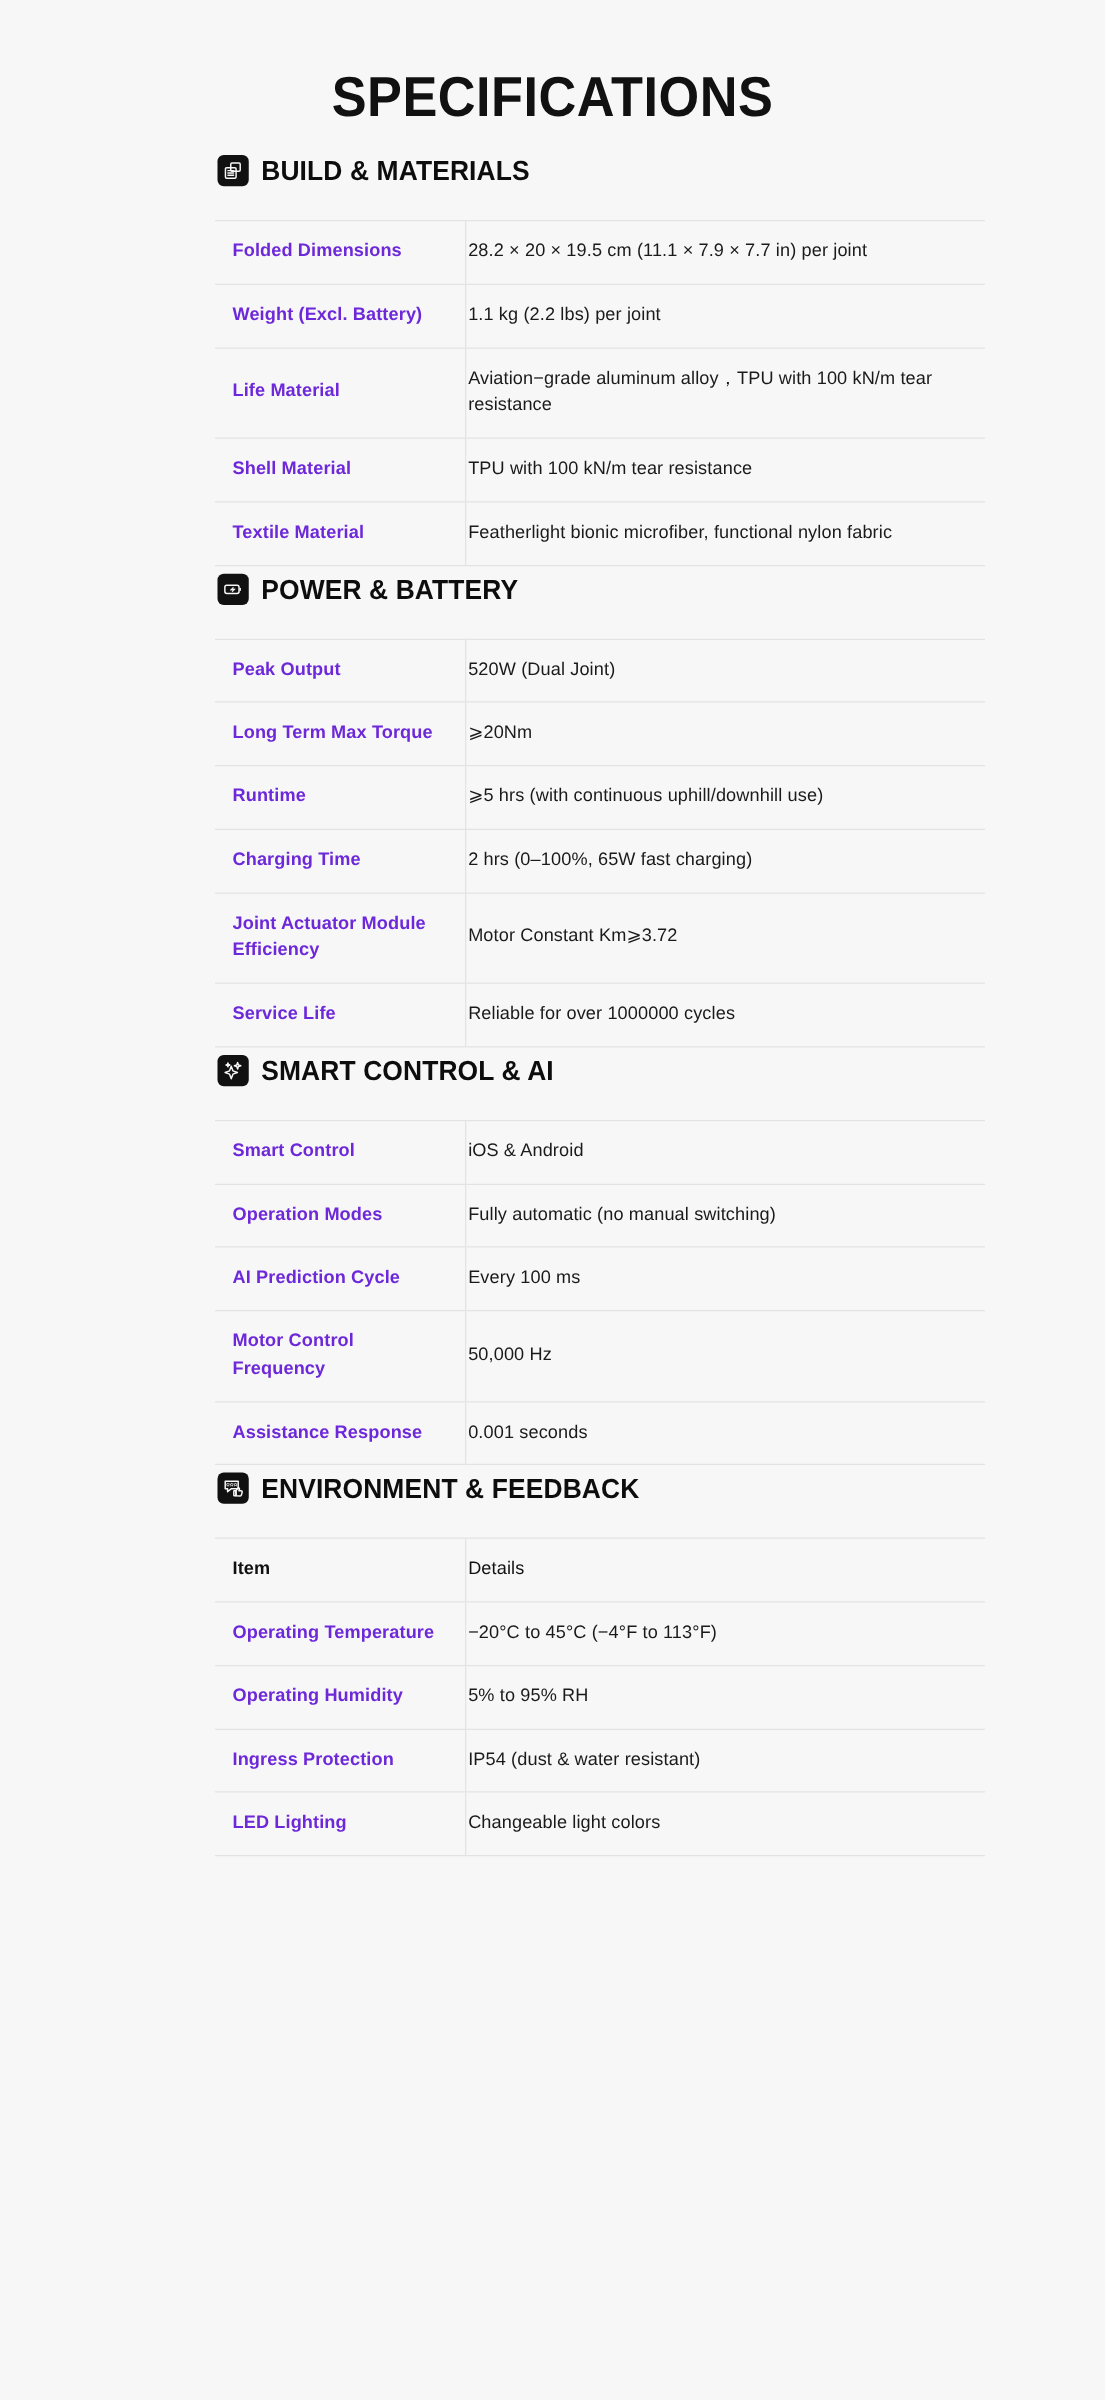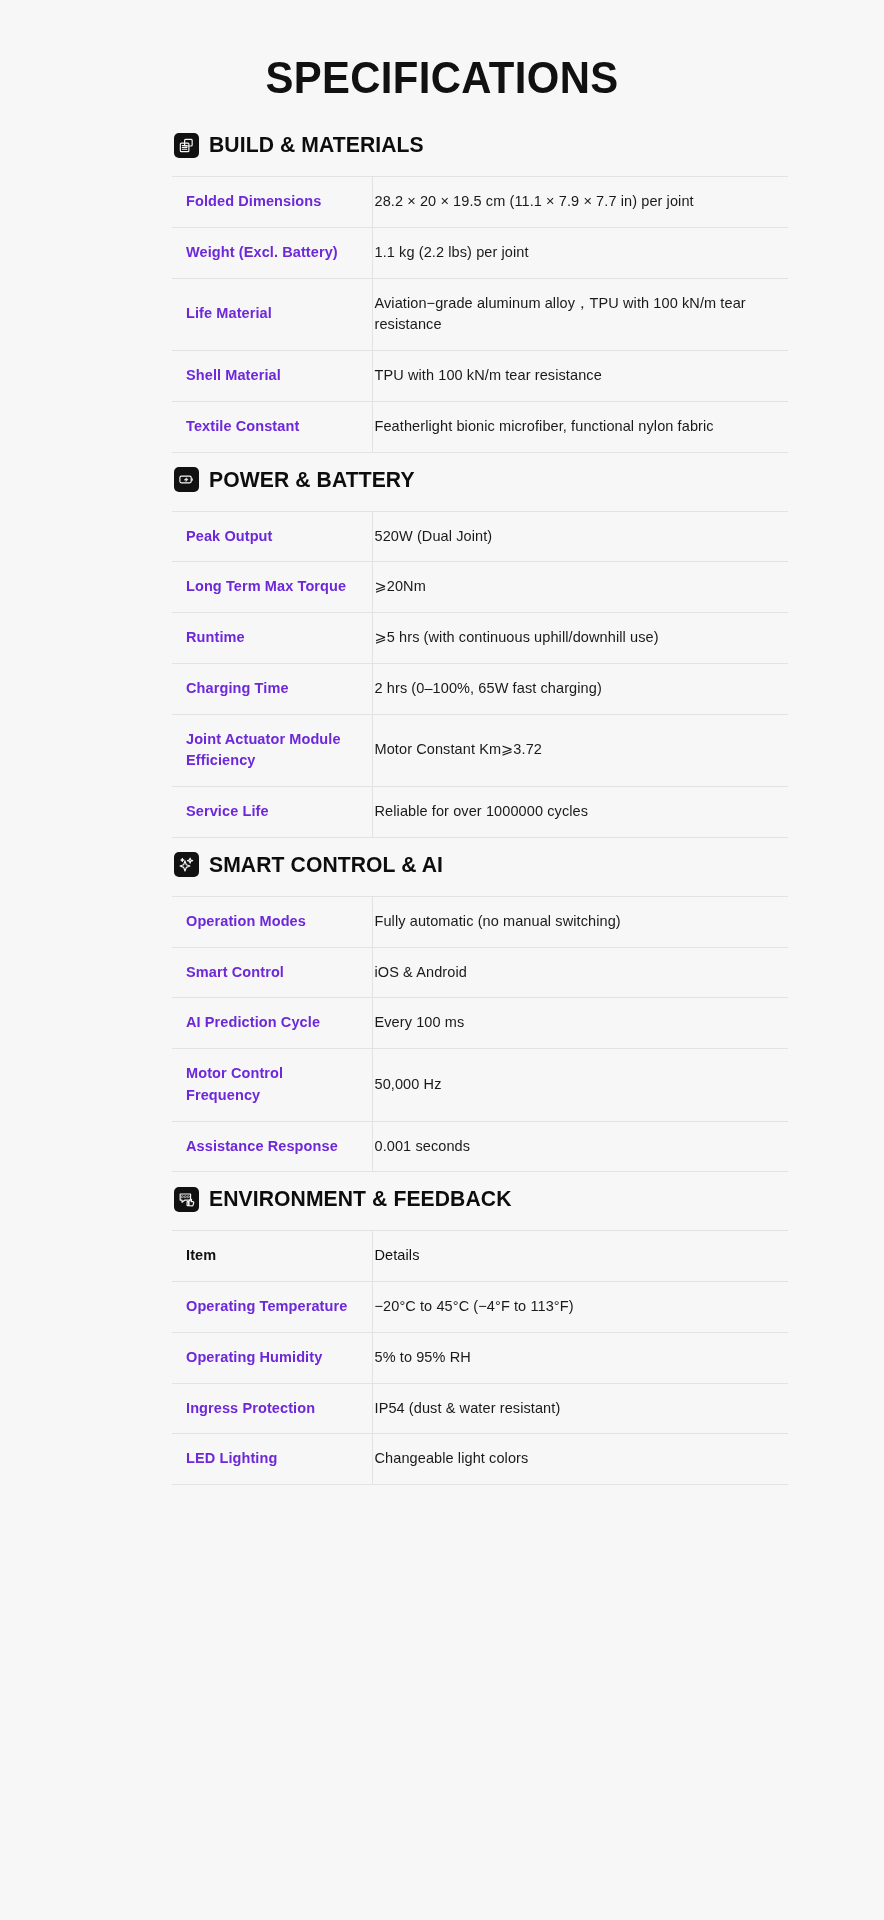--- a/index.html
+++ b/index.html
@@ -23,21 +23,21 @@
     padding-top:52px;
     padding-bottom:14px;
     transform:scaleX(0.93);
   }
 
   .section { margin-top:6px; }
   .section:first-of-type { margin-top:6px; }
 
   .section-head {
     display:flex;
-    align-items:center;
+    align-items:flex-start;
     gap:10px;
     padding-left:136px;
     height:42px;
     margin-bottom:10px;
   }
 
   .sec-icon {
     width:25px; height:25px;
     background:#111111;
     border-radius:5px;
@@ -136,21 +136,21 @@
             </tr>
             <tr>
               <td class="label">Life Material</td>
               <td class="value">Aviation−grade aluminum alloy，TPU with 100 kN/m tear resistance</td>
             </tr>
             <tr>
               <td class="label">Shell Material</td>
               <td class="value">TPU with 100 kN/m tear resistance</td>
             </tr>
             <tr>
-              <td class="label">Textile Constant</td>
+              <td class="label">Textile Material</td>
               <td class="value">Featherlight bionic microfiber, functional nylon fabric</td>
             </tr>
           </tbody>
         </table>
       </div>
       <div class="section">
         <div class="section-head">
           <span class="sec-icon" style="background: rgb(17, 17, 17);">
             <svg width="17" height="17" viewBox="0 0 18 18">
               <rect x="2" y="5.5" width="12" height="7" rx="1.6" stroke="#f7f7f7" fill="none" stroke-width="1.25" stroke-linecap="round" stroke-linejoin="round"></rect>
@@ -204,26 +204,26 @@
           </span>
           <span class="section-title">SMART CONTROL &amp; AI</span>
         </div>
         <table class="spec-table">
           <colgroup>
             <col class="c-label">
             <col class="c-value">
           </colgroup>
           <tbody>
             <tr>
+              <td class="label">Smart Control</td>
+              <td class="value">iOS &amp; Android</td>
+            </tr>
+            <tr>
               <td class="label">Operation Modes</td>
               <td class="value">Fully automatic (no manual switching)</td>
-            </tr>
-            <tr>
-              <td class="label">Smart Control</td>
-              <td class="value">iOS &amp; Android</td>
             </tr>
             <tr>
               <td class="label">AI Prediction Cycle</td>
               <td class="value">Every 100 ms</td>
             </tr>
             <tr>
               <td class="label">Motor Control Frequency</td>
               <td class="value">50,000 Hz</td>
             </tr>
             <tr>

